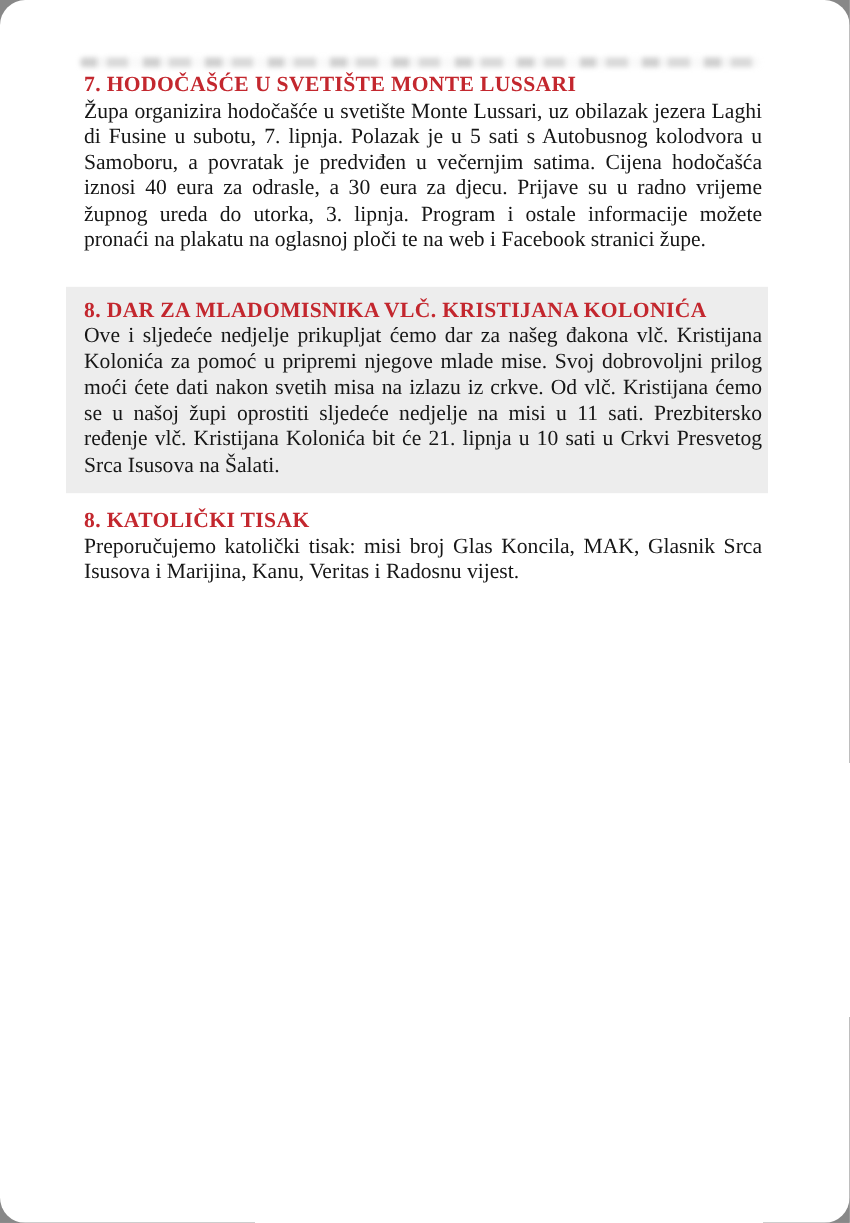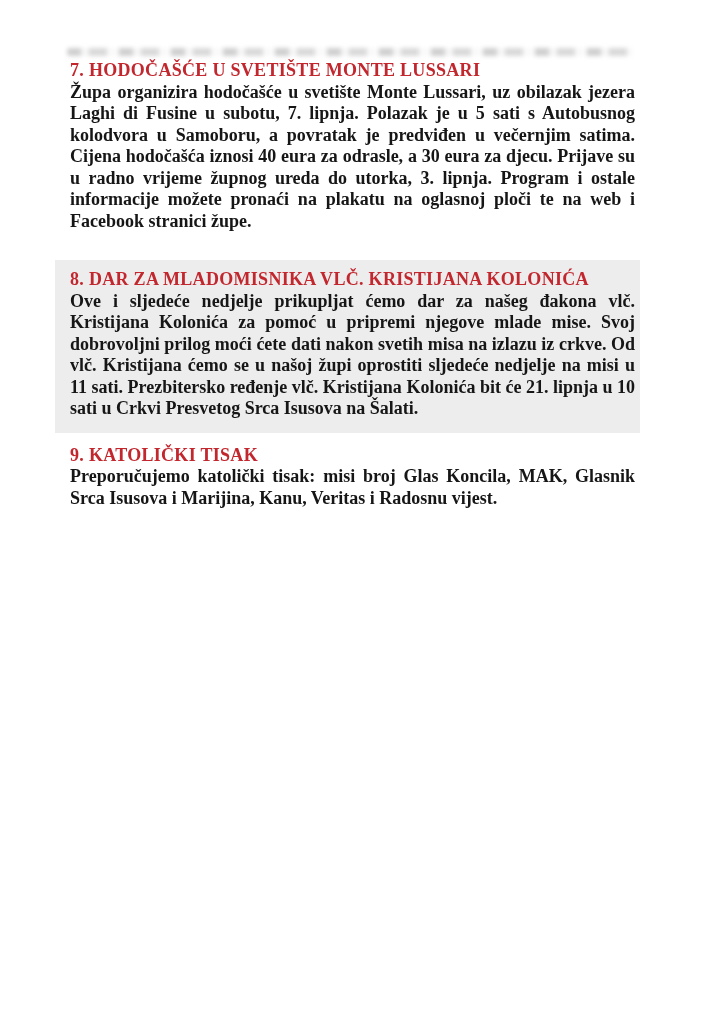--- a/index.html
+++ b/index.html
@@ -13,20 +13,21 @@
     width:708px;
     height:1019px;
     margin:0 auto;
     background:#ffffff;
     box-sizing:border-box;
     padding:60px 73px 0 70px;
     font-family:"Liberation Serif","DejaVu Serif",serif;
     font-weight:bold;
     color:var(--ink);
     overflow:hidden;
+    border-radius:21px;
   }
   
   .artifact{
     position:absolute;
     left:67px;
     top:48px;
     width:566px;
     height:8px;
     background:repeating-linear-gradient(90deg,
       rgba(150,150,150,0.45) 0px 14px,
@@ -44,21 +45,21 @@
     letter-spacing:0.3px;
     color:var(--red);
     font-weight:bold;
   }
   .body{
     margin:0;
     font-size:18px;
     line-height:21.5px;
     text-align:justify;
     text-justify:inter-word;
-    font-weight:bold;
+    font-weight:normal;
   }
   .section.highlight{
     background:var(--gray);
     margin-left:-15px;
     margin-right:-5px;
     padding:9px 5px 13px 15px;
     margin-top:28px;
   }
 </style>
 </head>
@@ -72,17 +73,17 @@
     <h2 class="heading">7. HODOČAŠĆE U SVETIŠTE MONTE LUSSARI</h2>
     <p class="body">Župa organizira hodočašće u svetište Monte Lussari, uz obilazak jezera Laghi di Fusine u subotu, 7. lipnja. Polazak je u 5 sati s Autobusnog kolodvora u Samoboru, a povratak je predviđen u večernjim satima. Cijena hodočašća iznosi 40 eura za odrasle, a 30 eura za djecu. Prijave su u radno vrijeme župnog ureda do utorka, 3. lipnja. Program i ostale informacije možete pronaći na plakatu na oglasnoj ploči te na web i Facebook stranici župe.</p>
   </section>
 
   <section class="section highlight">
     <h2 class="heading">8. DAR ZA MLADOMISNIKA VLČ. KRISTIJANA KOLONIĆA</h2>
     <p class="body">Ove i sljedeće nedjelje prikupljat ćemo dar za našeg đakona vlč. Kristijana Kolonića za pomoć u pripremi njegove mlade mise. Svoj dobrovoljni prilog moći ćete dati nakon svetih misa na izlazu iz crkve. Od vlč. Kristijana ćemo se u našoj župi oprostiti sljedeće nedjelje na misi u 11 sati. Prezbitersko ređenje vlč. Kristijana Kolonića bit će 21. lipnja u 10 sati u Crkvi Presvetog Srca Isusova na Šalati.</p>
   </section>
 
   <section class="section">
-    <h2 class="heading">9. KATOLIČKI TISAK</h2>
+    <h2 class="heading">8. KATOLIČKI TISAK</h2>
     <p class="body">Preporučujemo katolički tisak: misi broj Glas Koncila, MAK, Glasnik Srca Isusova i Marijina, Kanu, Veritas i Radosnu vijest.</p>
   </section>
 
 </div>
 
 </body></html>

